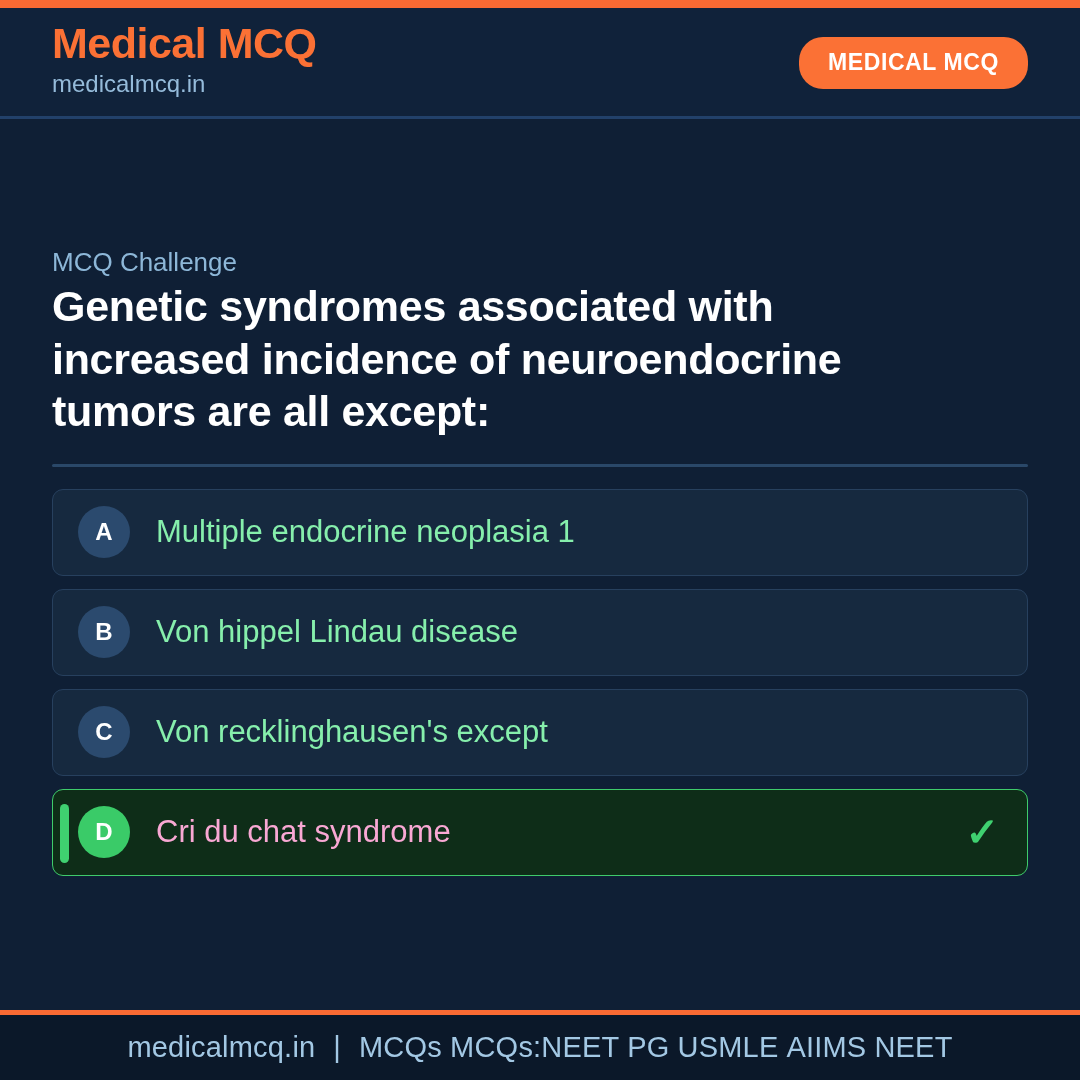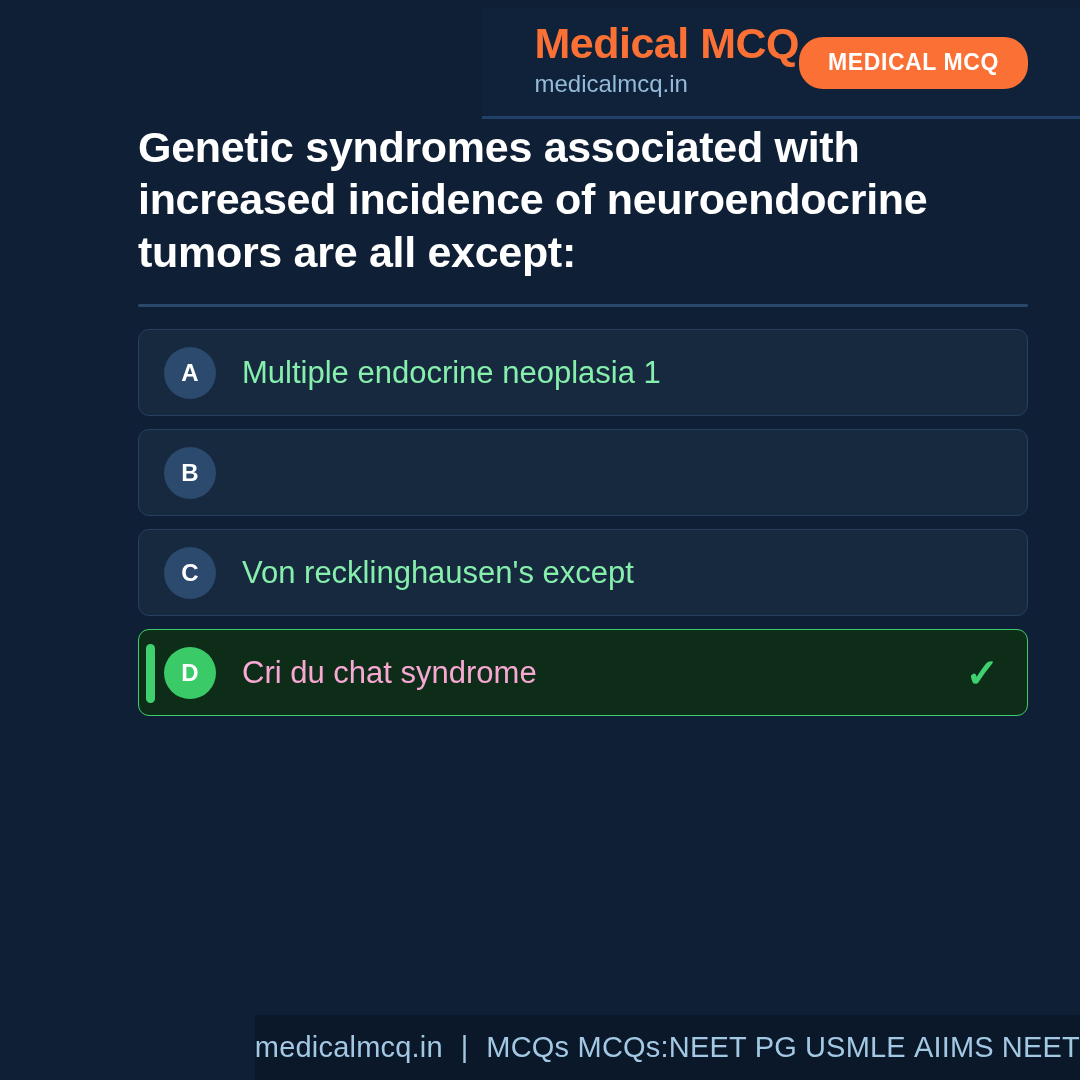--- a/index.html
+++ b/index.html
@@ -8,21 +8,20 @@
     background:#0F1F35;
     font-family:"Liberation Sans", sans-serif;
     overflow:hidden;
   }
   .page {
     position:relative;
     width:1080px; height:1080px;
     background:#0F1F35;
     display:flex;
     flex-direction:column;
-    align-items:flex-end;
   }
 
   
   .top-accent {
     height:8px;
     background:#F96A33;
     flex:none;
   }
 
   
@@ -199,30 +198,32 @@
 
   <div class="header">
     <div class="brand">
       <div class="brand-title">Medical MCQ</div>
       <div class="brand-sub">medicalmcq.in</div>
     </div>
     <div class="badge">MEDICAL MCQ</div>
   </div>
 
   <div class="body">
+    <div class="eyebrow">MCQ Challenge</div>
     <div class="question">Genetic syndromes associated with increased incidence of neuroendocrine tumors are all except:</div>
     <div class="divider"></div>
 
     <div class="options" id="options-list">
         <div class="option">
           <div class="letter">A</div>
           <div class="otext">Multiple endocrine neoplasia 1</div>
         </div>
         <div class="option">
           <div class="letter">B</div>
+          <div class="otext">Von hippel Lindau disease</div>
         </div>
         <div class="option">
           <div class="letter">C</div>
           <div class="otext">Von recklinghausen's except</div>
         </div>
         <div class="option correct">
           <div class="accent-bar"></div>
           <div class="letter">D</div>
           <div class="otext">Cri du chat syndrome</div>
           <div class="tick">✓</div>

